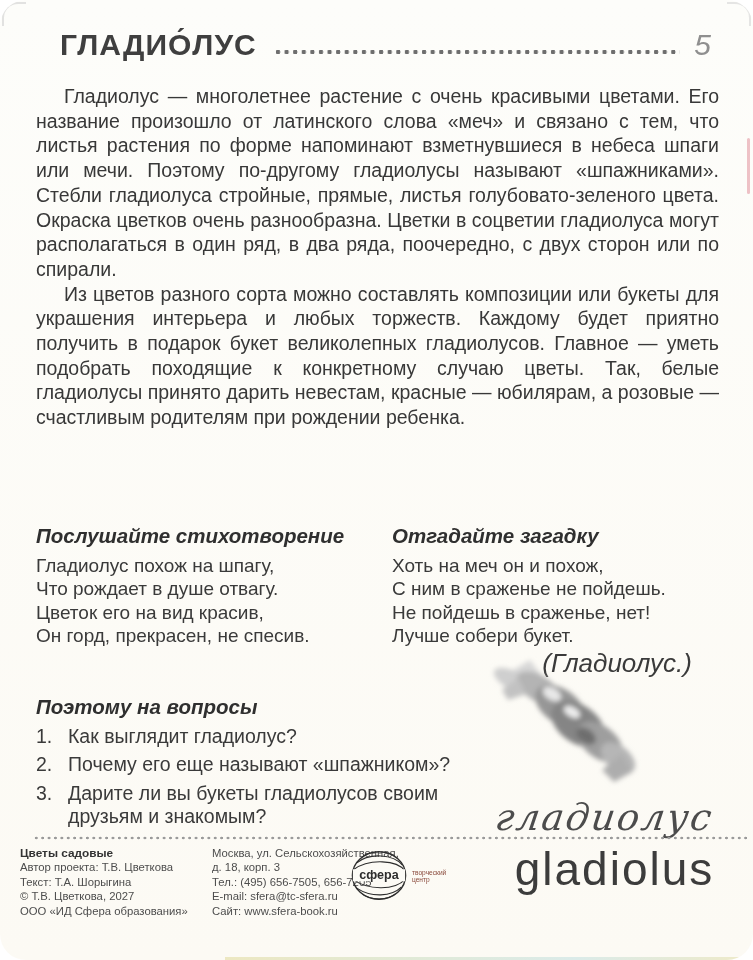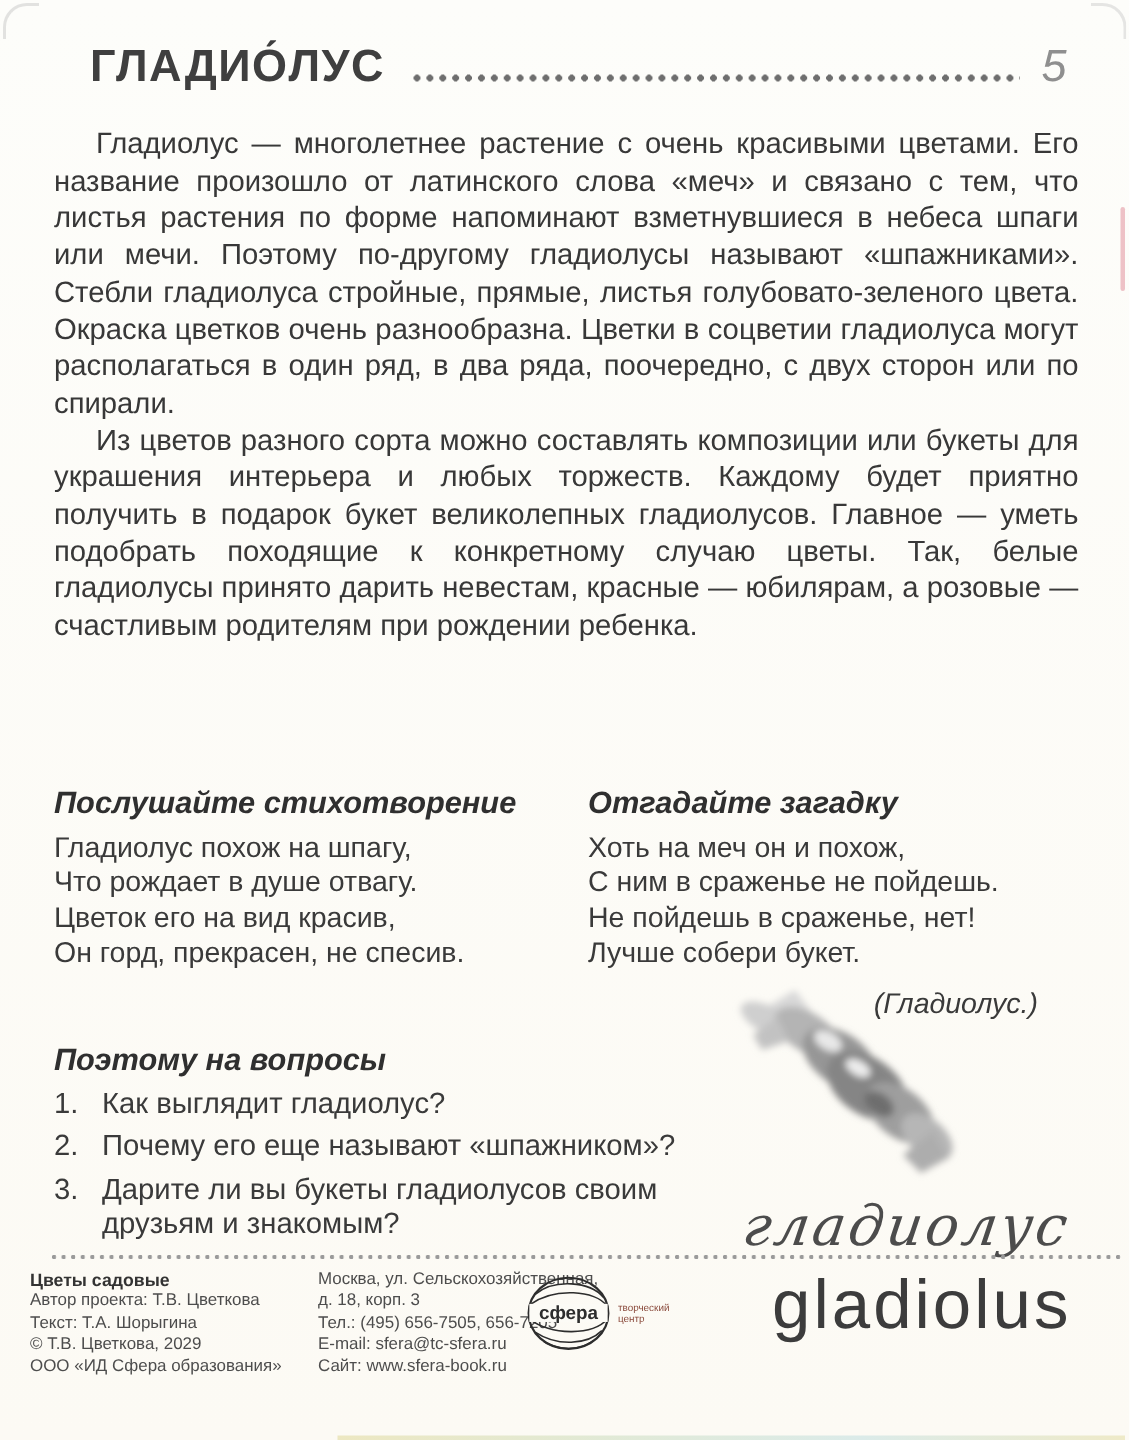--- a/index.html
+++ b/index.html
@@ -1,18 +1,18 @@
 <!DOCTYPE html>
 <html><head>
 <meta charset="utf-8">
 <style>
   html,body{margin:0;padding:0;}
   body{width:753px;height:960px;font-family:"Liberation Sans",sans-serif;}
   .page{position:relative;width:753px;height:960px;overflow:hidden;
-        background:linear-gradient(180deg,#fdfdfa 0%,#fcfaf4 100%);}
+        background:linear-gradient(180deg,#fdfdfa 0%,#fcfaf4 100%);border-radius:26px;}
 
   
   .hdr{position:absolute;top:30px;left:60px;right:36px;display:flex;align-items:flex-end;}
   .hdr h1{margin:0;font-size:30px;font-weight:bold;letter-spacing:1px;color:#3f3f3f;line-height:1;}
   .leader{flex:1;height:6px;margin:0 14px 5px 18px;
           background-image:radial-gradient(circle at 3px 3px,#6e6e6e 2.1px,transparent 2.4px);
           background-size:8.6px 6px;background-repeat:repeat-x;}
   .pagenum{font-style:italic;font-size:30px;color:#8f8f8f;line-height:1;padding-right:6px;}
 
   
@@ -24,21 +24,21 @@
   .watermark{position:absolute;top:441px;left:38px;width:700px;z-index:5;pointer-events:none;
              font-size:56px;font-weight:bold;letter-spacing:2px;white-space:nowrap;
              color:rgba(255,255,255,0.78);-webkit-text-stroke:2px rgba(178,178,178,0.55);
              text-shadow:2px 3px 3px rgba(140,140,140,0.30), -1px -1px 1px rgba(200,200,200,0.25);}
 
   
   .poem{position:absolute;top:524px;left:36px;width:345px;}
   .riddle{position:absolute;top:524px;left:392px;width:330px;}
   .sec-h{margin:0 0 6px 0;font-size:20.5px;font-weight:bold;font-style:italic;color:#2f2f2f;line-height:1.15;}
   .vline{font-size:19px;line-height:23.6px;color:#3a3a3a;}
-  .answer{font-size:19px;font-style:italic;color:#3a3a3a;text-align:right;padding-right:30px;margin-top:11px;}
+  .answer{font-size:26px;font-style:italic;color:#3a3a3a;text-align:right;padding-right:30px;margin-top:0;}
 
   
   .questions{position:absolute;top:695px;left:36px;width:448px;}
   .q-item{display:flex;font-size:19.5px;line-height:23.5px;color:#3a3a3a;margin-top:5px;}
   .q-num{flex:none;width:32px;}
   .q-text{flex:1;}
 
   
   .flower{position:absolute;top:650px;left:482px;width:175px;height:150px;}
   .label-ru{position:absolute;top:796px;left:492px;width:225px;text-align:center;
@@ -145,21 +145,21 @@
   </div>
   <div class="label-ru">гладиолус</div>
   <div class="label-en">gladiolus</div>
 
   <div class="f-dots"></div>
 
   <div class="f-col f-col1">
     <div class="f-title">Цветы садовые</div>
     <div>Автор проекта: Т.В. Цветкова</div>
     <div>Текст: Т.А. Шорыгина</div>
-    <div>© Т.В. Цветкова, 2029</div>
+    <div>© Т.В. Цветкова, 2027</div>
     <div>ООО «ИД Сфера образования»</div>
   </div>
 
   <div class="f-col f-col2">
     <div>Москва, ул. Сельскохозяйственная,</div>
     <div>д. 18, корп. 3</div>
     <div>Тел.: (495) 656-7505, 656-7205</div>
     <div>E-mail: sfera@tc-sfera.ru</div>
     <div>Сайт: www.sfera-book.ru</div>
   </div>

